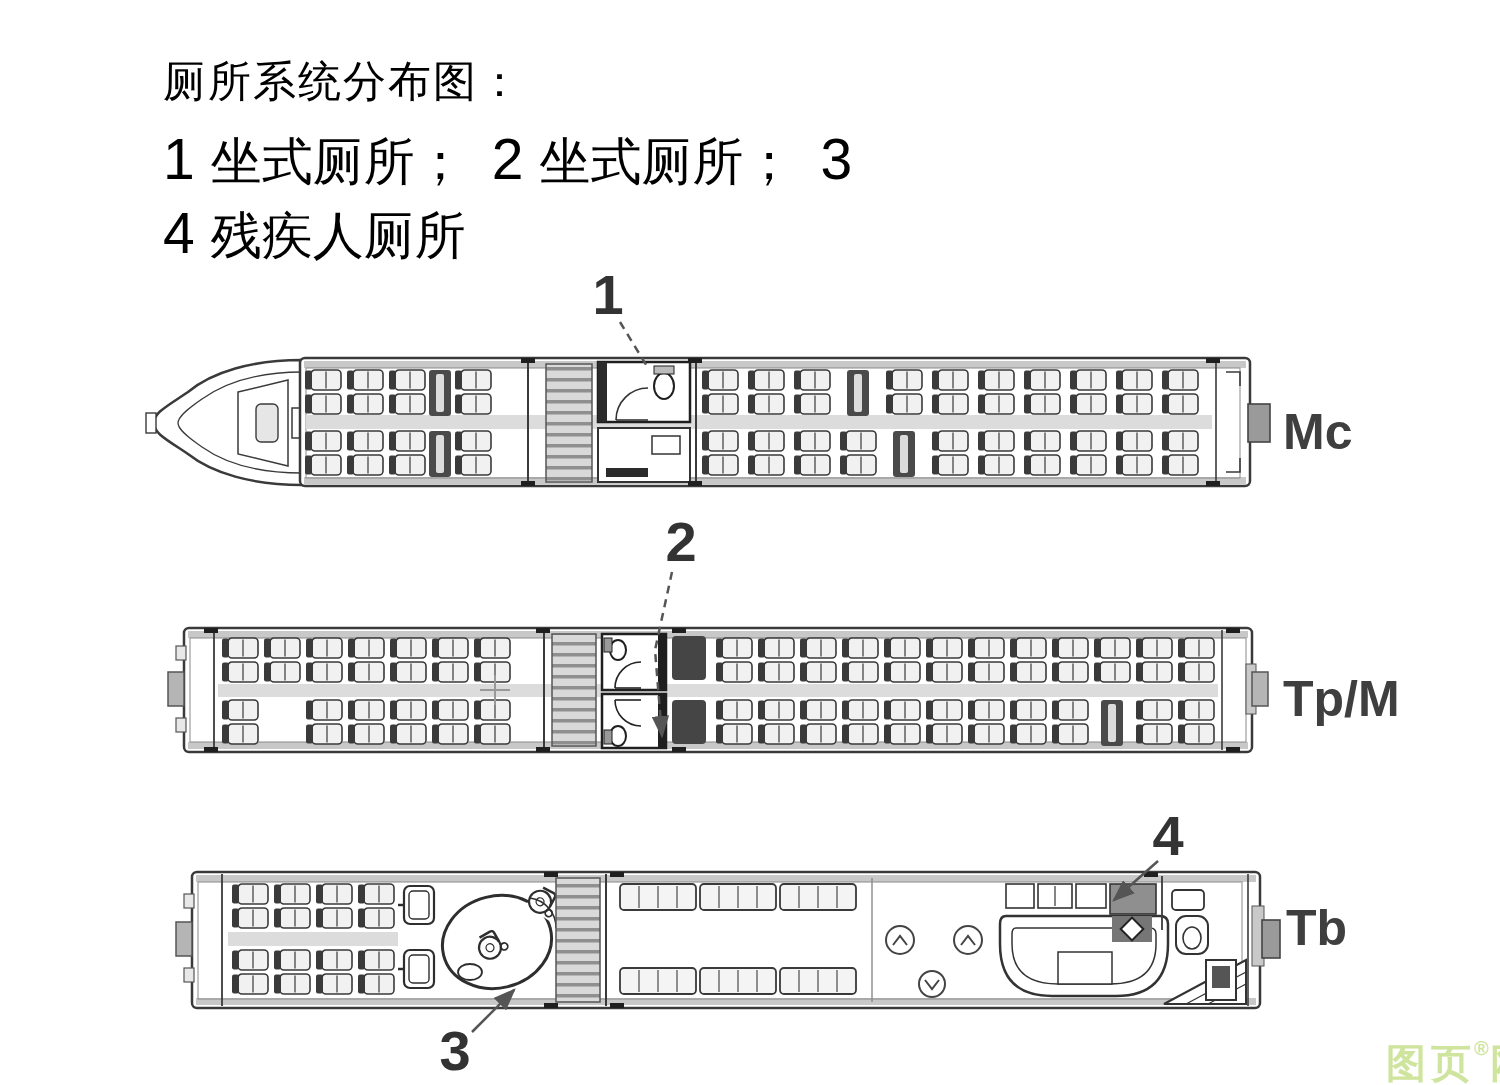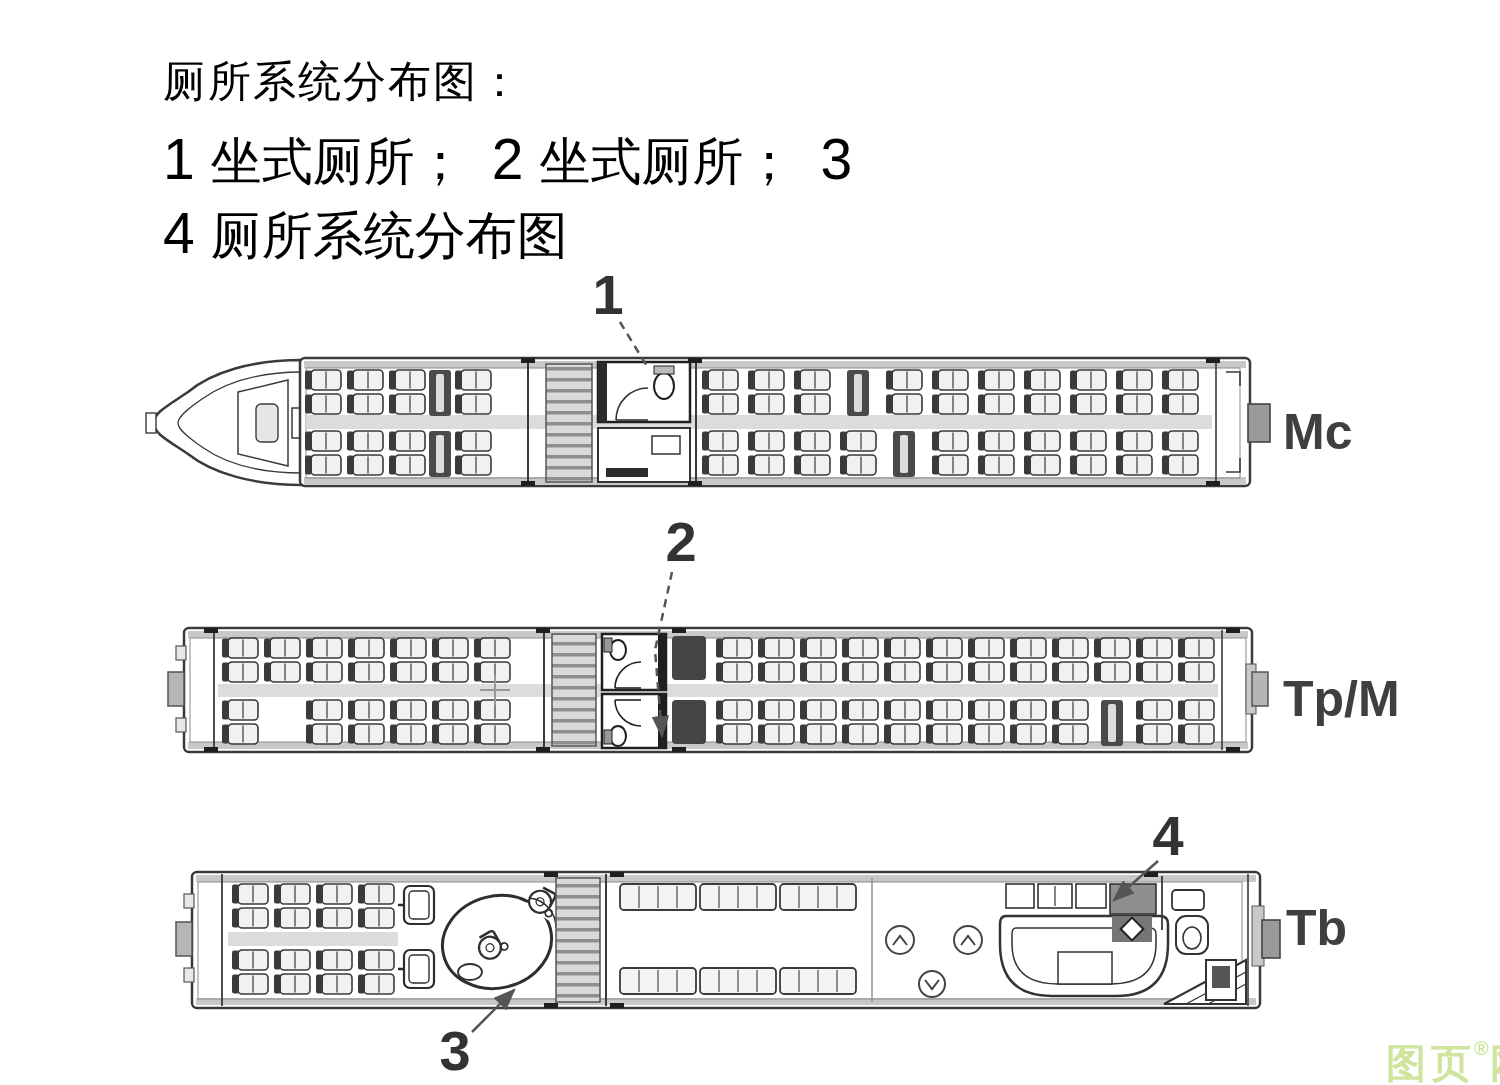--- a/index.html
+++ b/index.html
@@ -56,21 +56,21 @@
           <span class="num">2</span>
           <span class="txt">坐式厕所；</span>
         </span>
       <span class="legend-item">
           <span class="num">3</span>
         </span>
     </div>
     <div class="legend-line">
       <span class="legend-item">
           <span class="num">4</span>
-          <span class="txt">厕所系统分布图</span>
+          <span class="txt">残疾人厕所</span>
         </span>
     </div>
   </div>
 
   <svg class="diagram-svg" width="1500" height="1085" viewBox="0 0 1500 1085" xmlns="http://www.w3.org/2000/svg">
 
     <defs>
       <pattern id="steps" width="8" height="11" patternUnits="userSpaceOnUse">
         <rect width="8" height="11" fill="#d9d9d9"></rect>
         <rect y="4" width="8" height="3.5" fill="#8f8f8f"></rect>

